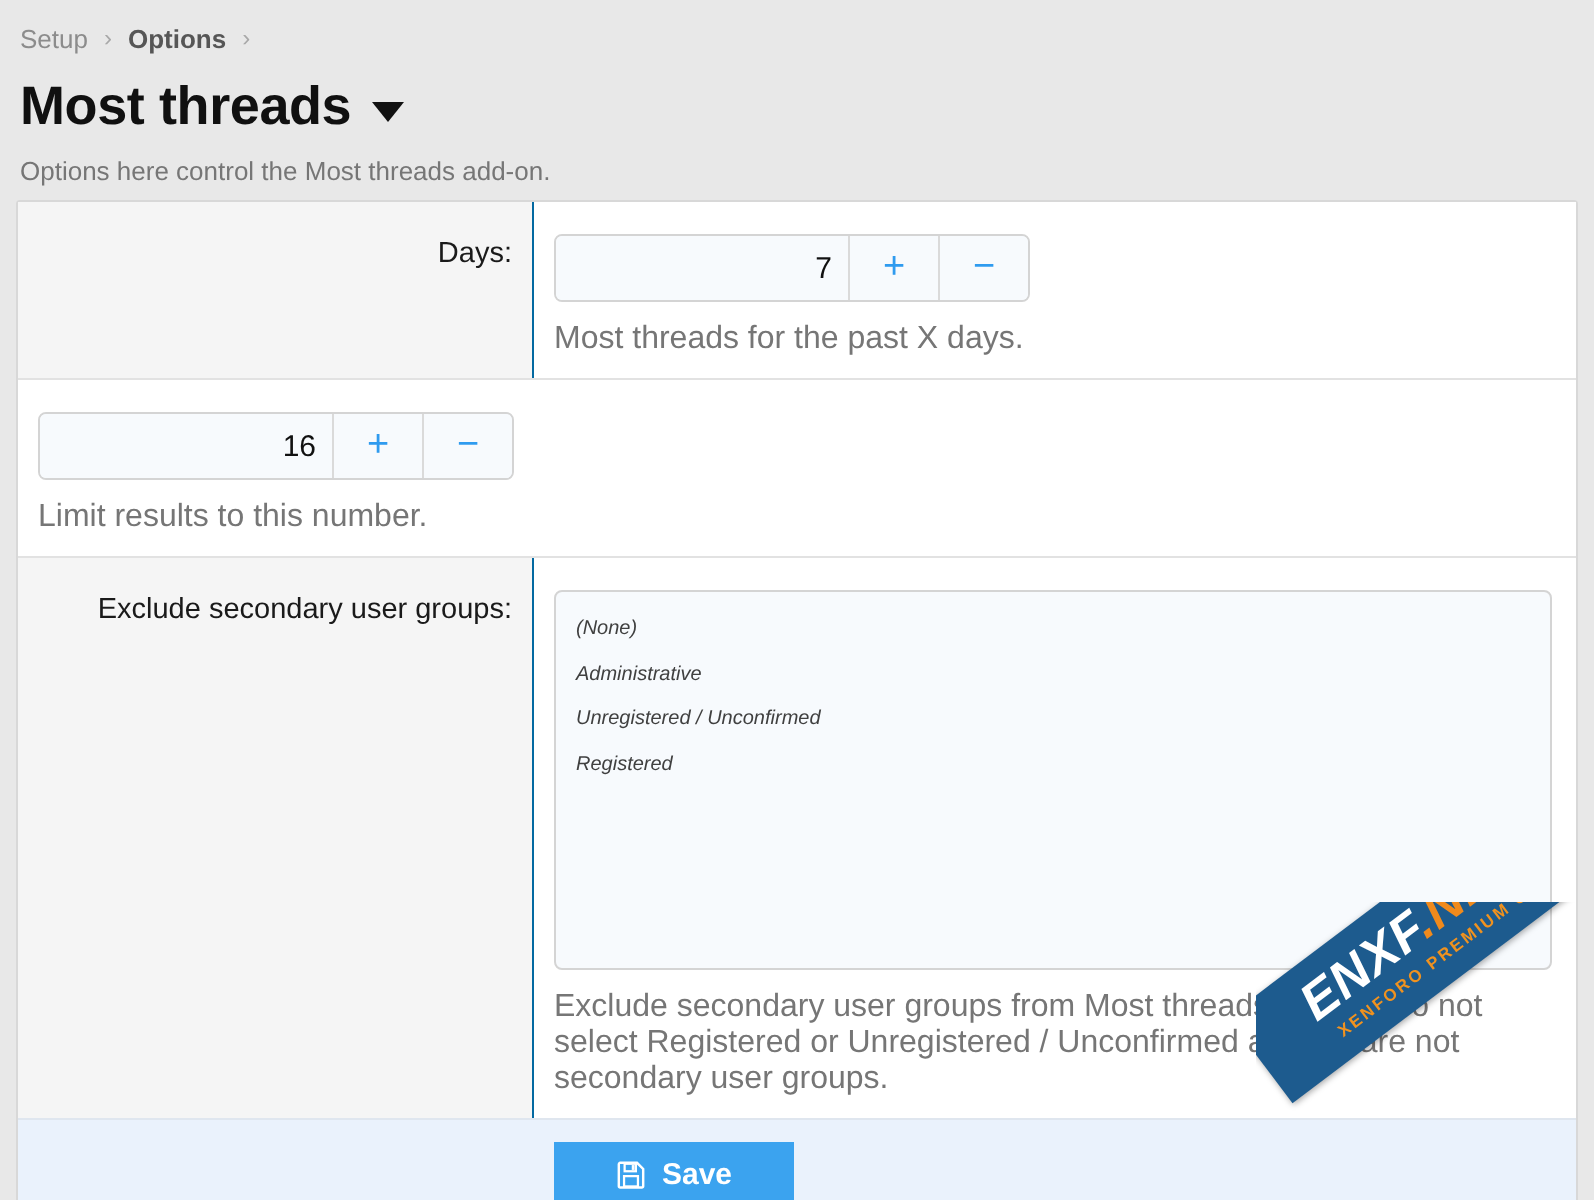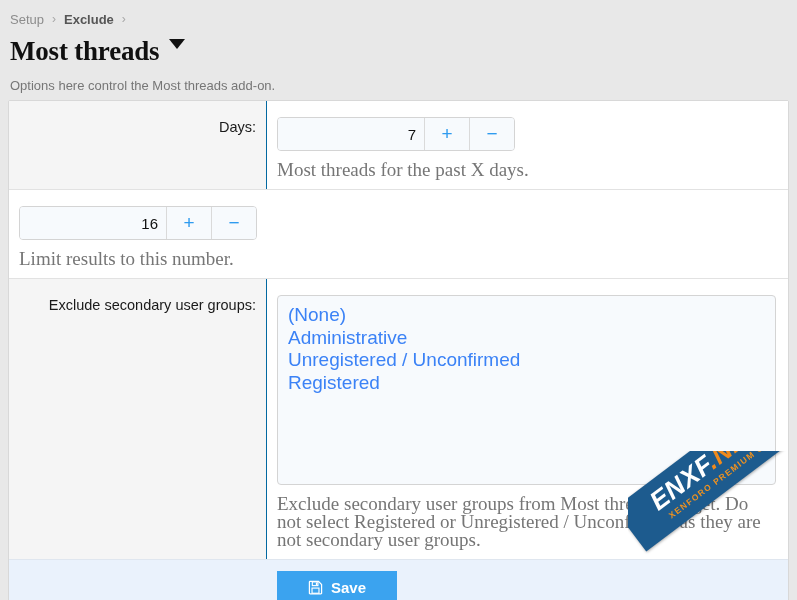--- a/index.html
+++ b/index.html
@@ -29,23 +29,23 @@
   .bc-sep {
     color: #a8a8a8;
     font-size: 12px;
     margin: 0 8px;
     display: inline-block;
   }
 
   
   .page-title-row {
     display: flex;
+    align-items: center;
     padding: 6px 0 0 10px;
     height: 34px;
-    font-family: Liberation Serif, serif;
   }
   .page-title {
     font-size: 27px;
     font-weight: bold;
     color: #101010;
     letter-spacing: -0.2px;
     line-height: 30px;
   }
   .title-caret {
     margin-left: 10px;
@@ -135,45 +135,45 @@
     line-height: 32px;
     cursor: pointer;
     padding: 0;
     font-family: "Liberation Sans", sans-serif;
     display: flex;
     align-items: center;
     justify-content: center;
   }
 
   .hint {
-    font-size: 19px;
+    font-size: 16px;
     color: #767676;
     margin-top: 10px;
     line-height: 18px;
-    font-family: Liberation Serif, serif;
   }
 
   
   .multiselect {
     width: 499px;
     height: 190px;
     border: 1px solid #d4d4d4;
     border-radius: 4px;
     background: #f7fafd;
     box-sizing: border-box;
     padding: 8px 0 0 0;
     overflow: hidden;
   }
   .ms-option {
-    font-size: 19px;
-    color: #3b82f6;
+    font-size: 10px;
+    color: #404040;
     line-height: 22.5px;
     padding: 0 10px;
     cursor: pointer;
     white-space: nowrap;
+    font-style: italic;
   }
 
   .row-divider {
     border-top: 1px solid #e2e2e2;
   }
 
   
   .panel-footer {
     background: #eaf2fc;
     border-top: 1px solid #dfe6ef;
@@ -242,21 +242,21 @@
     letter-spacing: 1.4px;
     font-family: "Liberation Sans", sans-serif;
   }
 </style>
 </head>
 <body>
 
 <div class="breadcrumb">
   <span class="bc-item">Setup</span>
   <span class="bc-sep">›</span>
-  <span class="bc-item current">Exclude</span>
+  <span class="bc-item current">Options</span>
   <span class="bc-sep">›</span>
 </div>
 
 <div class="page-title-row">
   <span class="page-title">Most threads</span>
   <span class="title-caret"></span>
 </div>
 
 <div class="page-desc">Options here control the Most threads add-on.</div>
 

